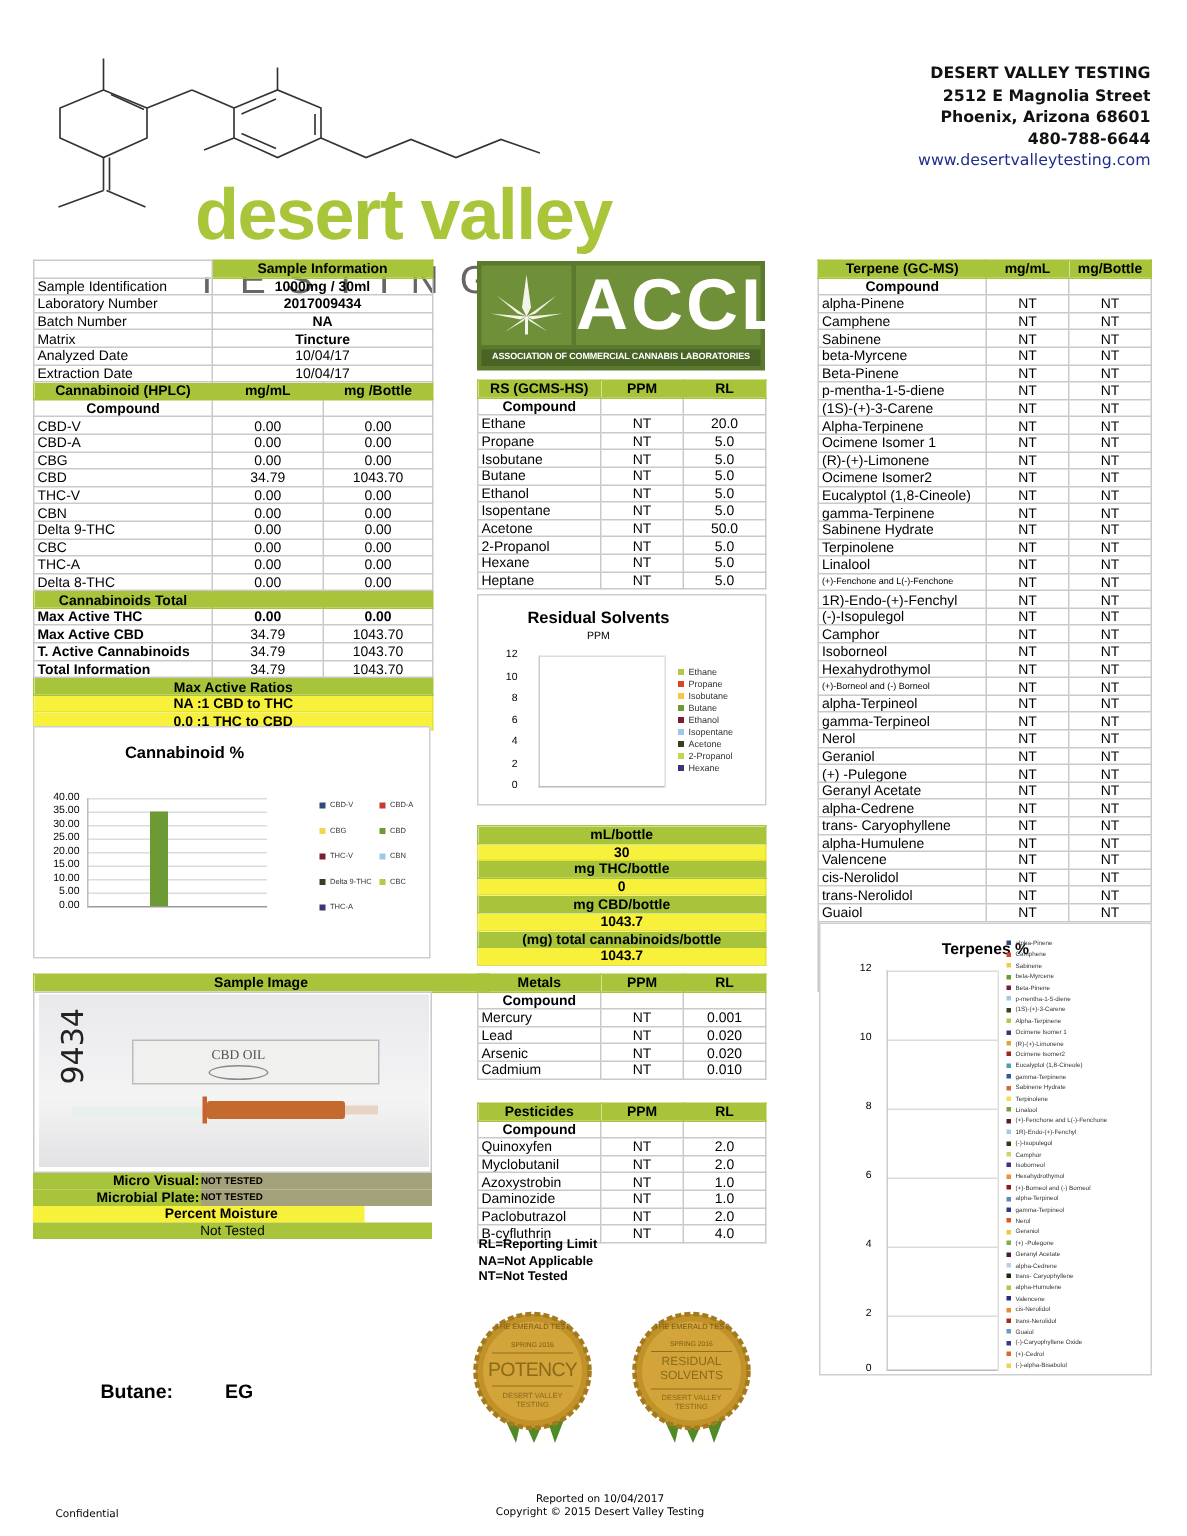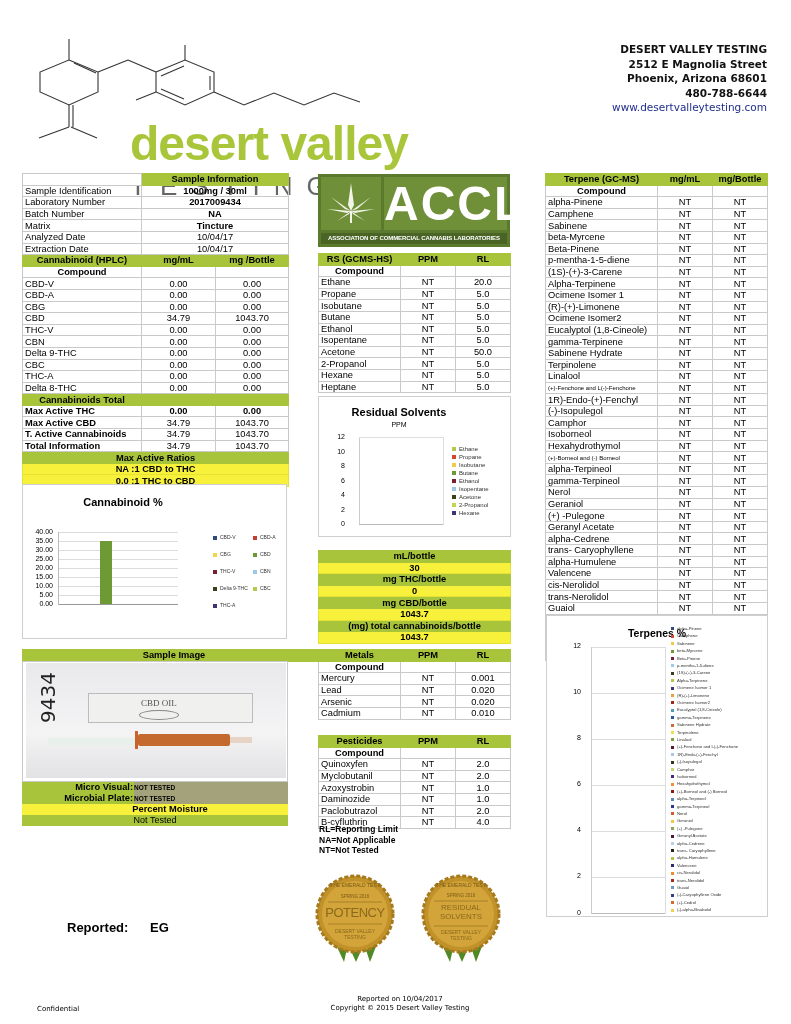--- a/index.html
+++ b/index.html
@@ -271,24 +271,24 @@
 </div>
 
 <div class="abs" style="left:22px; top:782px; width:266px; height:11px; display:flex;">
   <div style="width:112px; background:#a8c43a; text-align:right; font-weight:bold; font-size:9.3px; line-height:11px; padding-right:1px;">Micro Visual:</div>
   <div style="flex:1; background:#a3a27a; font-weight:bold; font-size:6.5px; line-height:11px;">NOT TESTED</div>
 </div>
 <div class="abs" style="left:22px; top:793px; width:266px; height:11px; display:flex;">
   <div style="width:112px; background:#a8c43a; text-align:right; font-weight:bold; font-size:9.3px; line-height:11px; padding-right:1px;">Microbial Plate:</div>
   <div style="flex:1; background:#a3a27a; font-weight:bold; font-size:6.5px; line-height:11px;">NOT TESTED</div>
 </div>
-<div class="abs" style="left:22px; top:804px; width:266px; height:11px; background:#f7f13c; text-align:center; font-weight:bold; font-size:9.3px; line-height:11px;padding-left:30px;">Percent Moisture</div>
+<div class="abs" style="left:22px; top:804px; width:221px; height:11px; background:#f7f13c; text-align:center; font-weight:bold; font-size:9.3px; line-height:11px;padding-left:30px;">Percent Moisture</div>
 <div class="abs" style="left:22px; top:815px; width:266px; height:11px; background:#a8c43a; text-align:center; font-size:9px; line-height:11px;">Not Tested</div>
 
-<div class="abs" style="left:67px; top:920px; font-size:13px; font-weight:bold;">Reported:</div>
+<div class="abs" style="left:67px; top:920px; font-size:13px; font-weight:bold;">Butane:</div>
 <div class="abs" style="left:150px; top:920px; font-size:13px; font-weight:bold;">EG</div>
 
 <div class="abs accl">
   <div class="leafbox">
     <svg width="60" height="53" viewBox="0 0 60 53">
       <g fill="#f2f4e8">
         <path d="M30 6 L33 28 L30 34 L27 28 Z"></path>
         <path d="M30 34 L50 20 L36 32 Z"></path>
         <path d="M30 34 L10 20 L24 32 Z"></path>
         <path d="M30 34 L54 32 L34 36 Z"></path>

